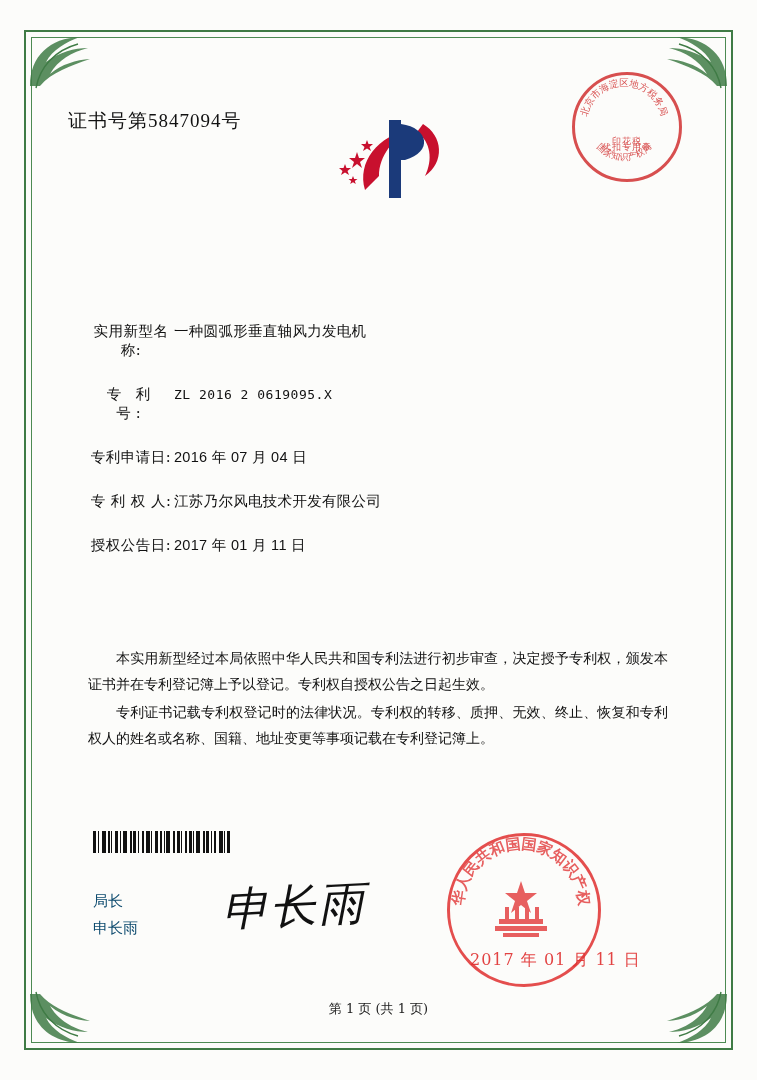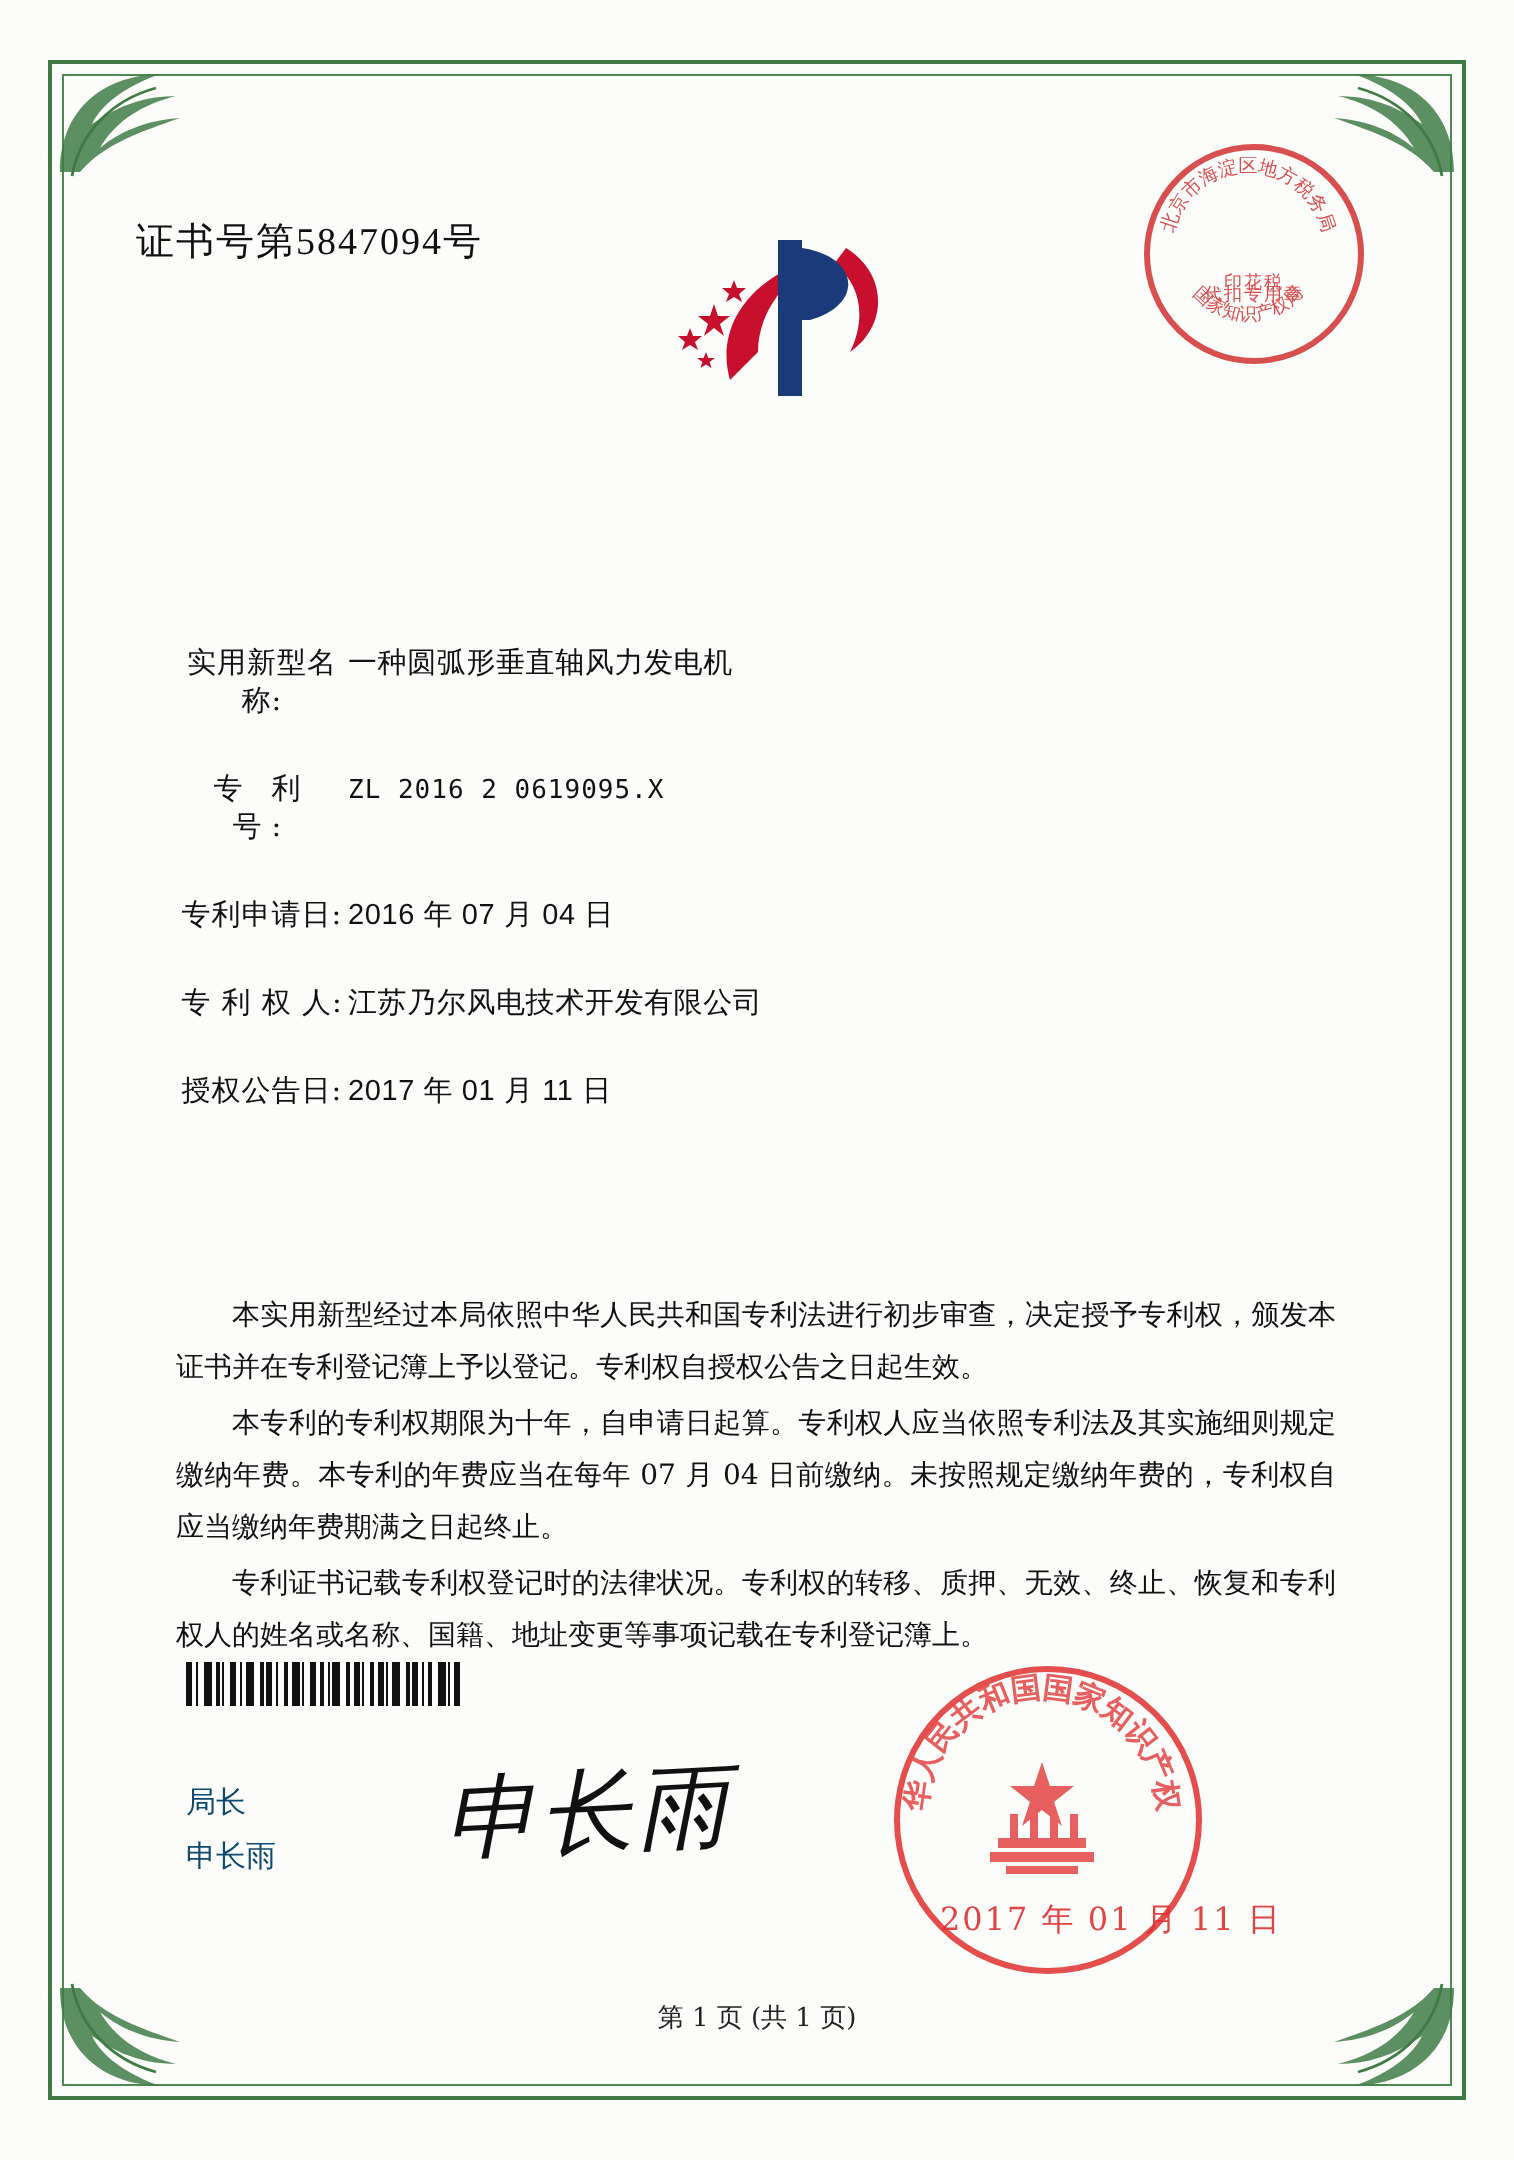--- a/index.html
+++ b/index.html
@@ -302,21 +302,20 @@
       <div class="field-value">江苏乃尔风电技术开发有限公司</div>
     </div>
     <div class="field-row">
       <div class="field-label">授权公告日:</div>
       <div class="field-value">2017 年 01 月 11 日</div>
     </div>
   </div>
 
   <div class="body-text">
     <p>本实用新型经过本局依照中华人民共和国专利法进行初步审查，决定授予专利权，颁发本证书并在专利登记簿上予以登记。专利权自授权公告之日起生效。</p>
-    <p>本专利的专利权期限为十年，自申请日起算。专利权人应当依照专利法及其实施细则规定缴纳年费。本专利的年费应当在每年 07 月 04 日前缴纳。未按照规定缴纳年费的，专利权自应当缴纳年费期满之日起终止。</p>
     <p>专利证书记载专利权登记时的法律状况。专利权的转移、质押、无效、终止、恢复和专利权人的姓名或名称、国籍、地址变更等事项记载在专利登记簿上。</p>
   </div>
 
   <div class="barcode">
     <i style="width:3px"></i>
       <i style="width:2px;background:transparent"></i>
     <i style="width:1px"></i>
       <i style="width:3px;background:transparent"></i>
     <i style="width:4px"></i>
       <i style="width:2px;background:transparent"></i>

